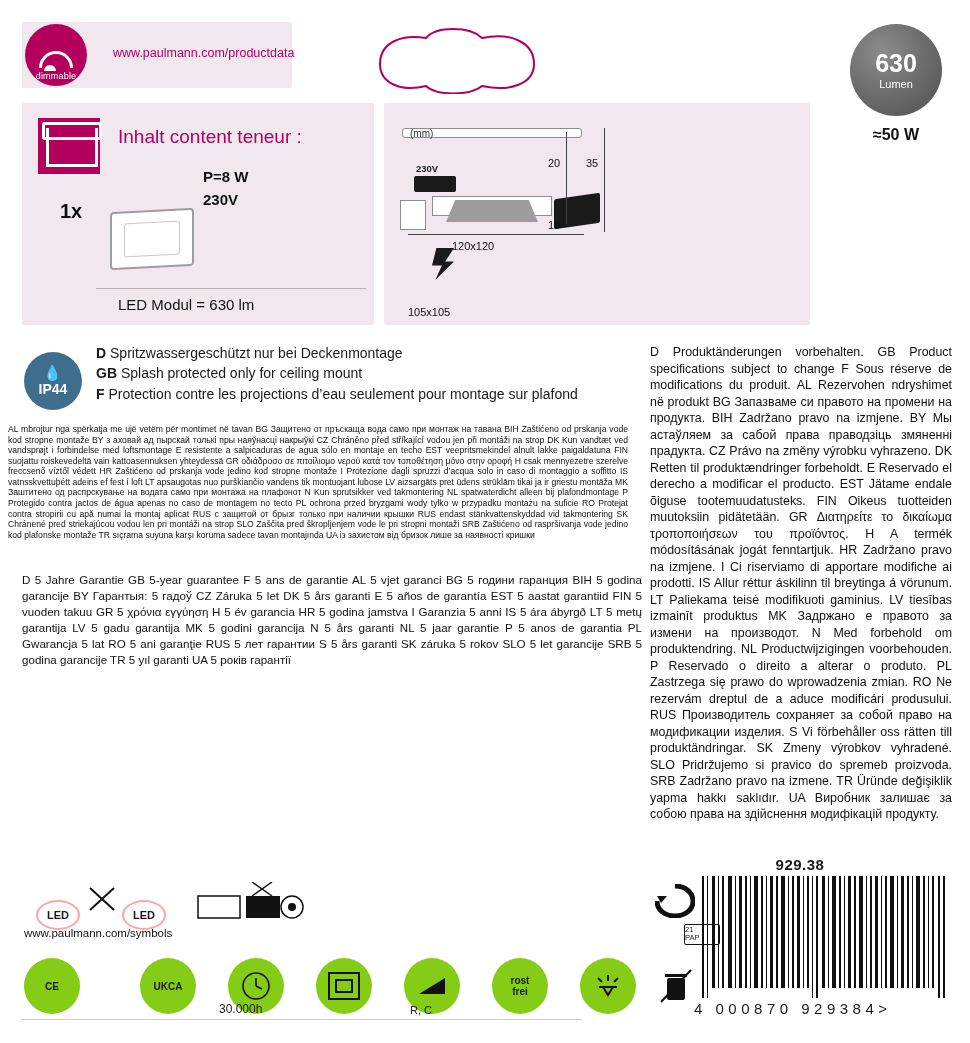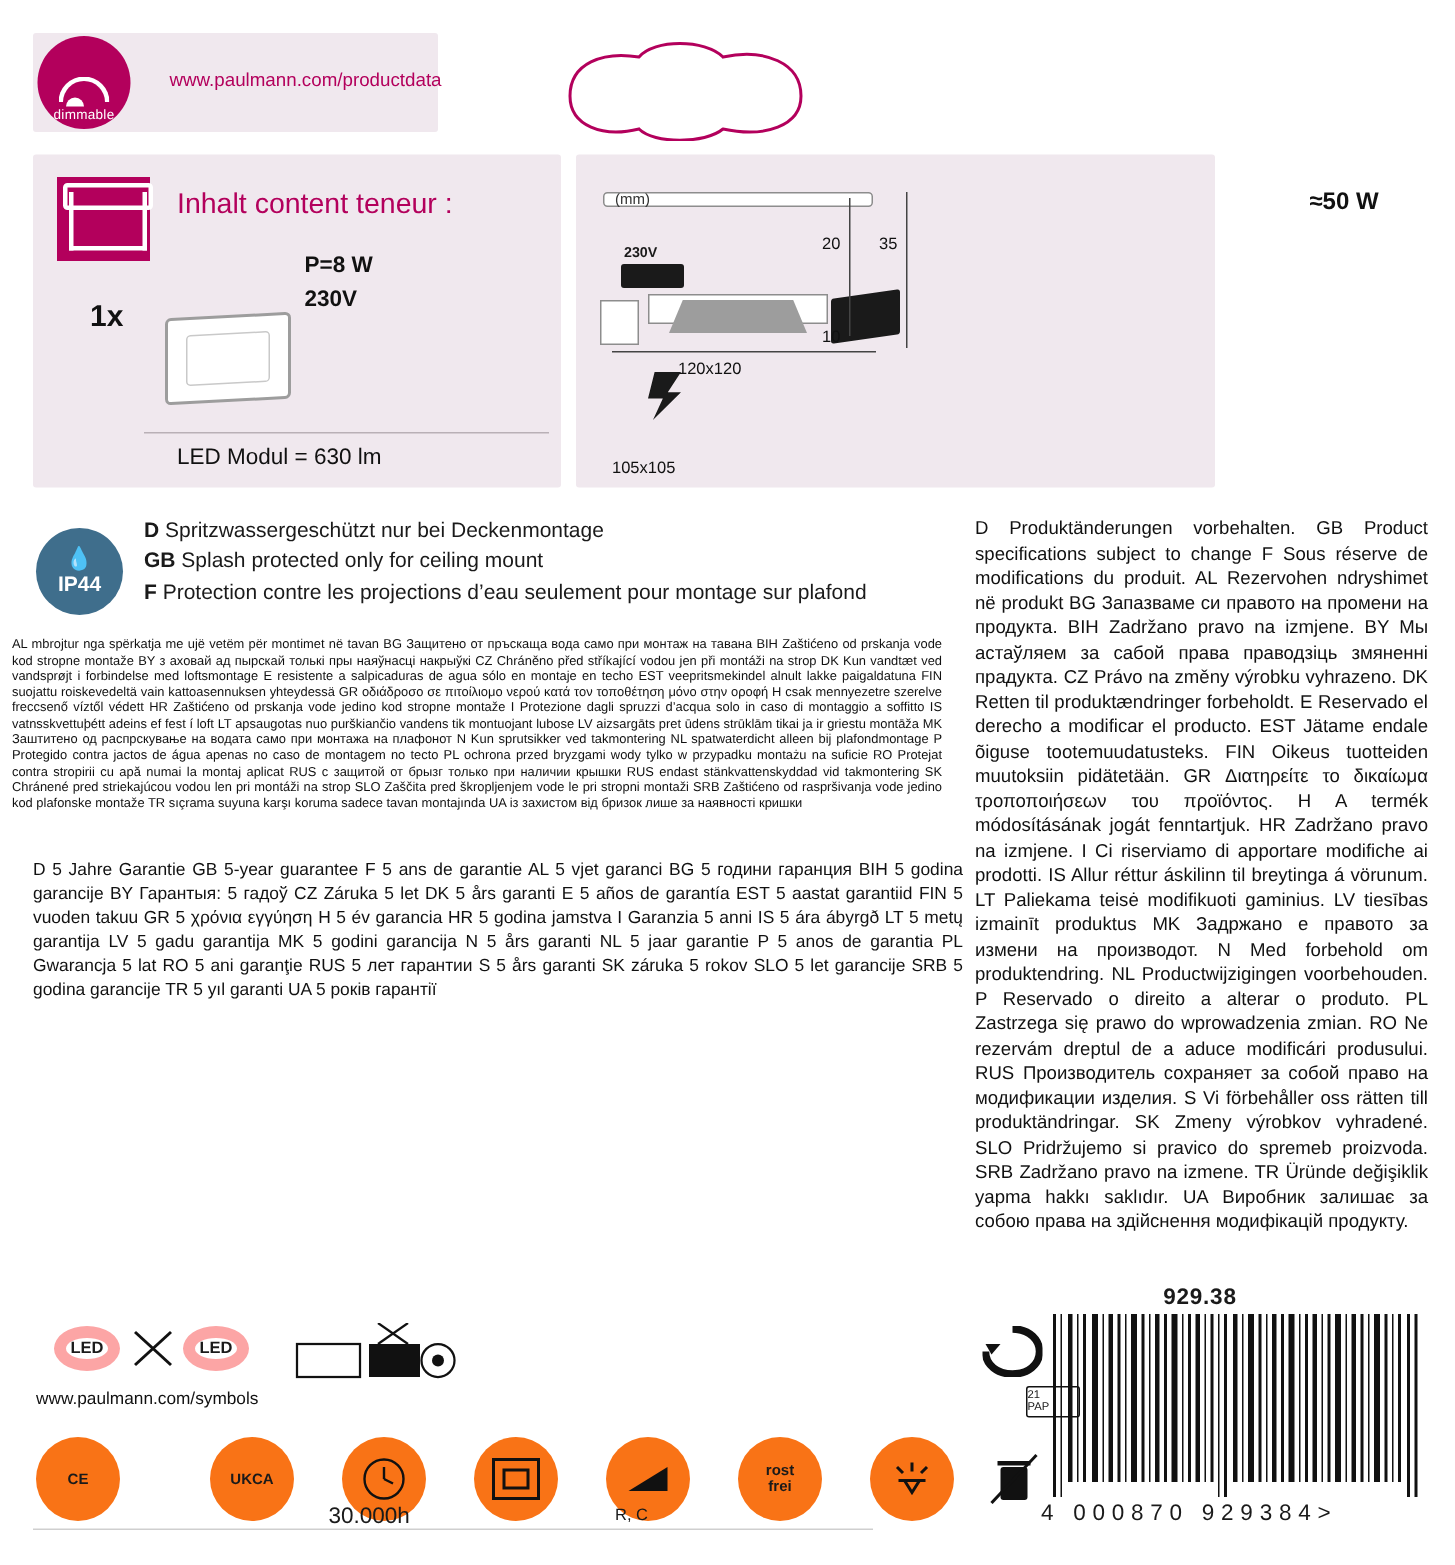--- a/index.html
+++ b/index.html
@@ -171,37 +171,37 @@
 
   
   .right-col{
     position:absolute; left:650px; top:344px; width:302px;
     font-size:12.4px; line-height:1.33; text-align:justify; color:#111;
   }
 
   
   .sym-led-row{ position:absolute; left:36px; top:884px; width:150px; height:36px; }
   .led-oval{
-    position:absolute; top:0; width:44px; height:30px; border:8px solid #fca5a5; border-radius:50%;
+    position:absolute; top:16px; width:44px; height:30px; border:2px solid #fca5a5; border-radius:50%;
     font-size:11px; font-weight:bold; display:flex; align-items:center; justify-content:center;
   }
   .led-oval.rays:before{
     content:""; position:absolute; left:-9px; top:-7px; width:62px; height:44px;
   }
   .sym-url{ position:absolute; left:24px; top:927px; font-size:11.5px; color:#111; }
 
   .no-dispose{ position:absolute; left:196px; top:882px; width:130px; height:52px; }
 
   .bottom-icons{ position:absolute; left:24px; top:958px; width:600px; height:56px; }
   .bi{
     position:absolute; top:0; width:56px; height:56px; border-radius:50%;
-    background:#f97316; display:flex; align-items:center; justify-content:center;
+    background:#84cc16; display:flex; align-items:center; justify-content:center;
   }
   .bi .lbl{ font-size:10px; font-weight:bold; text-align:center; line-height:1.1; }
-  .hours{ position:absolute; left:219px; top:1002px; font-size:15px; }
+  .hours{ position:absolute; left:219px; top:1002px; font-size:12px; }
   .rc-lbl{ position:absolute; left:398px; top:1004px; font-size:11px;padding-left:12px; }
 
   .footer{
     position:absolute; left:24px; top:1026px; font-size:11.5px; color:#111;
   }
 
   
   .artnr{
     position:absolute; left:650px; top:856px; width:300px; text-align:center;
     font-size:15px; font-weight:bold; letter-spacing:.5px;
@@ -230,20 +230,24 @@
     <div class="dim-label">dimmable</div>
   </div>
   <div class="url-top">www.paulmann.com/productdata</div>
 
   <div class="blob-wrap">
     <svg width="200" height="70" viewBox="0 0 200 70">
       <path d="M10 40 C10 18 32 10 56 14 C66 2 100 2 112 14 C140 8 164 18 164 40 C164 60 140 68 112 62 C100 72 66 72 56 62 C32 68 10 60 10 40 Z" fill="none" stroke="#b3005c" stroke-width="2"></path>
     </svg>
   </div>
 
+  <div class="lumen-circle">
+    <div class="lumen-val">630</div>
+    <div class="lumen-unit">Lumen</div>
+  </div>
   <div class="watt">≈50 W</div>
 
   <div class="content-box"></div>
   <div class="box-icon"></div>
   <div class="content-title">Inhalt content teneur :</div>
   <div class="qty">1x</div>
   <div class="lamp-drawing">
     <div class="outer"></div>
     <div class="inner"></div>
   </div>

